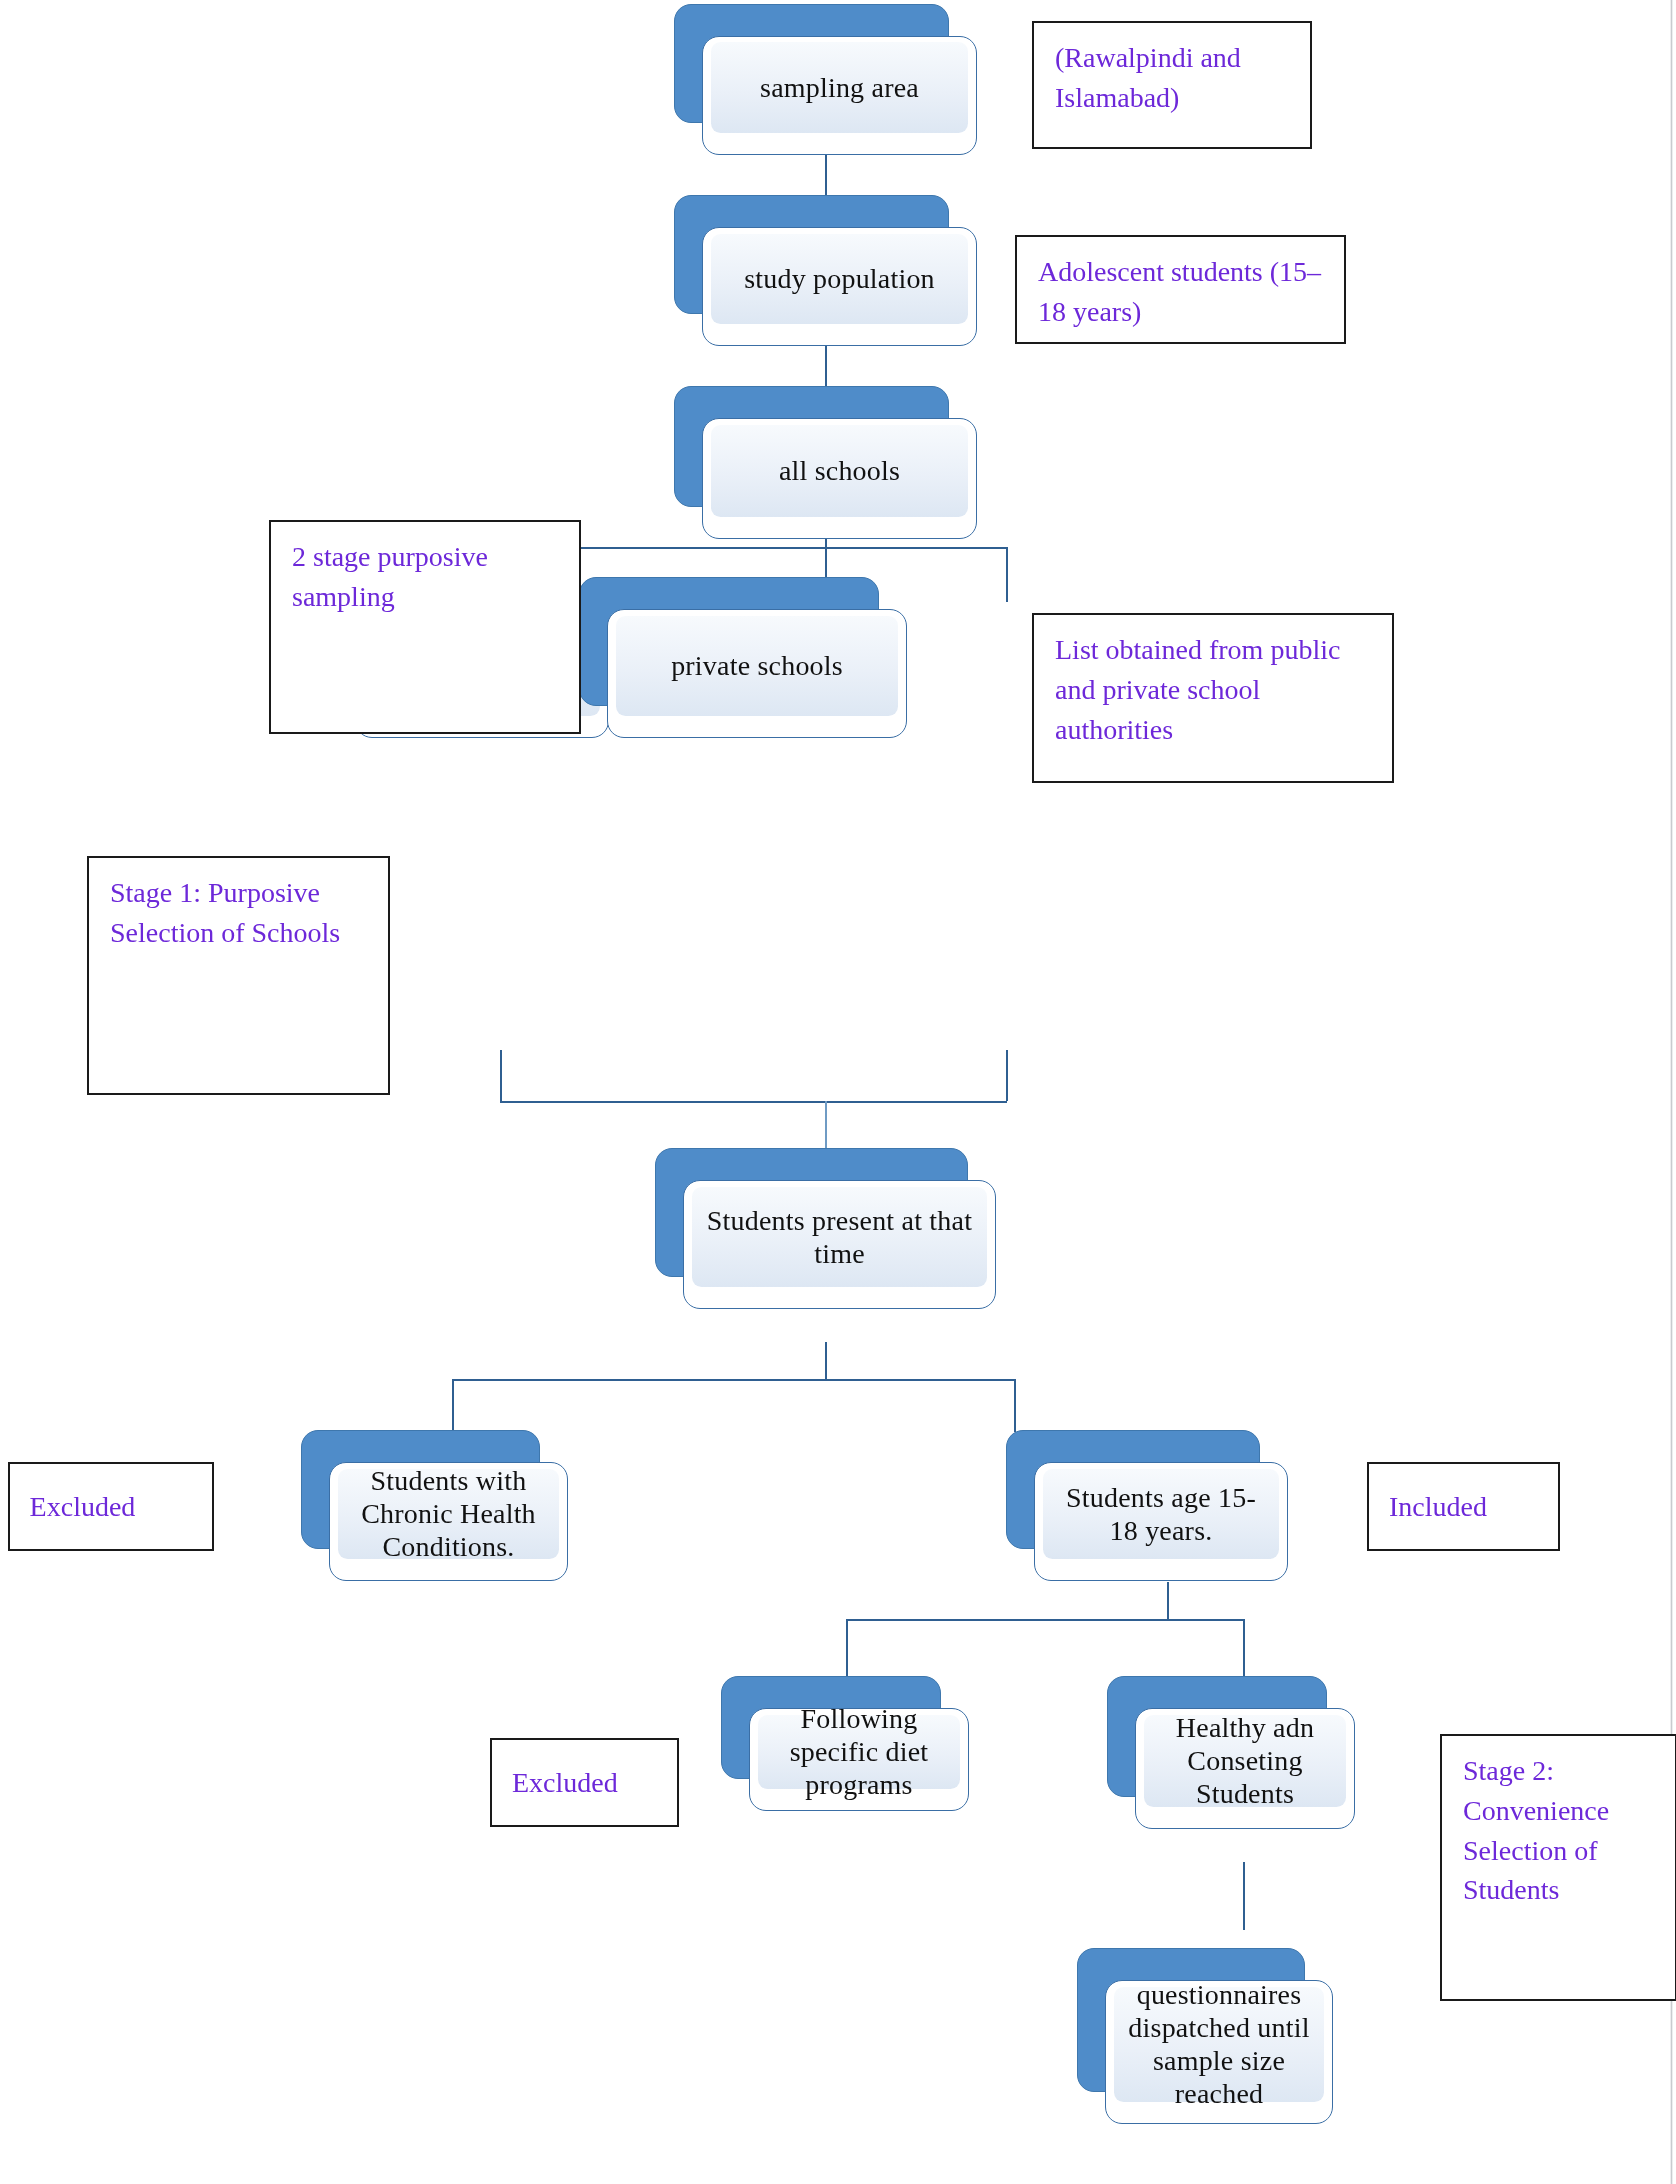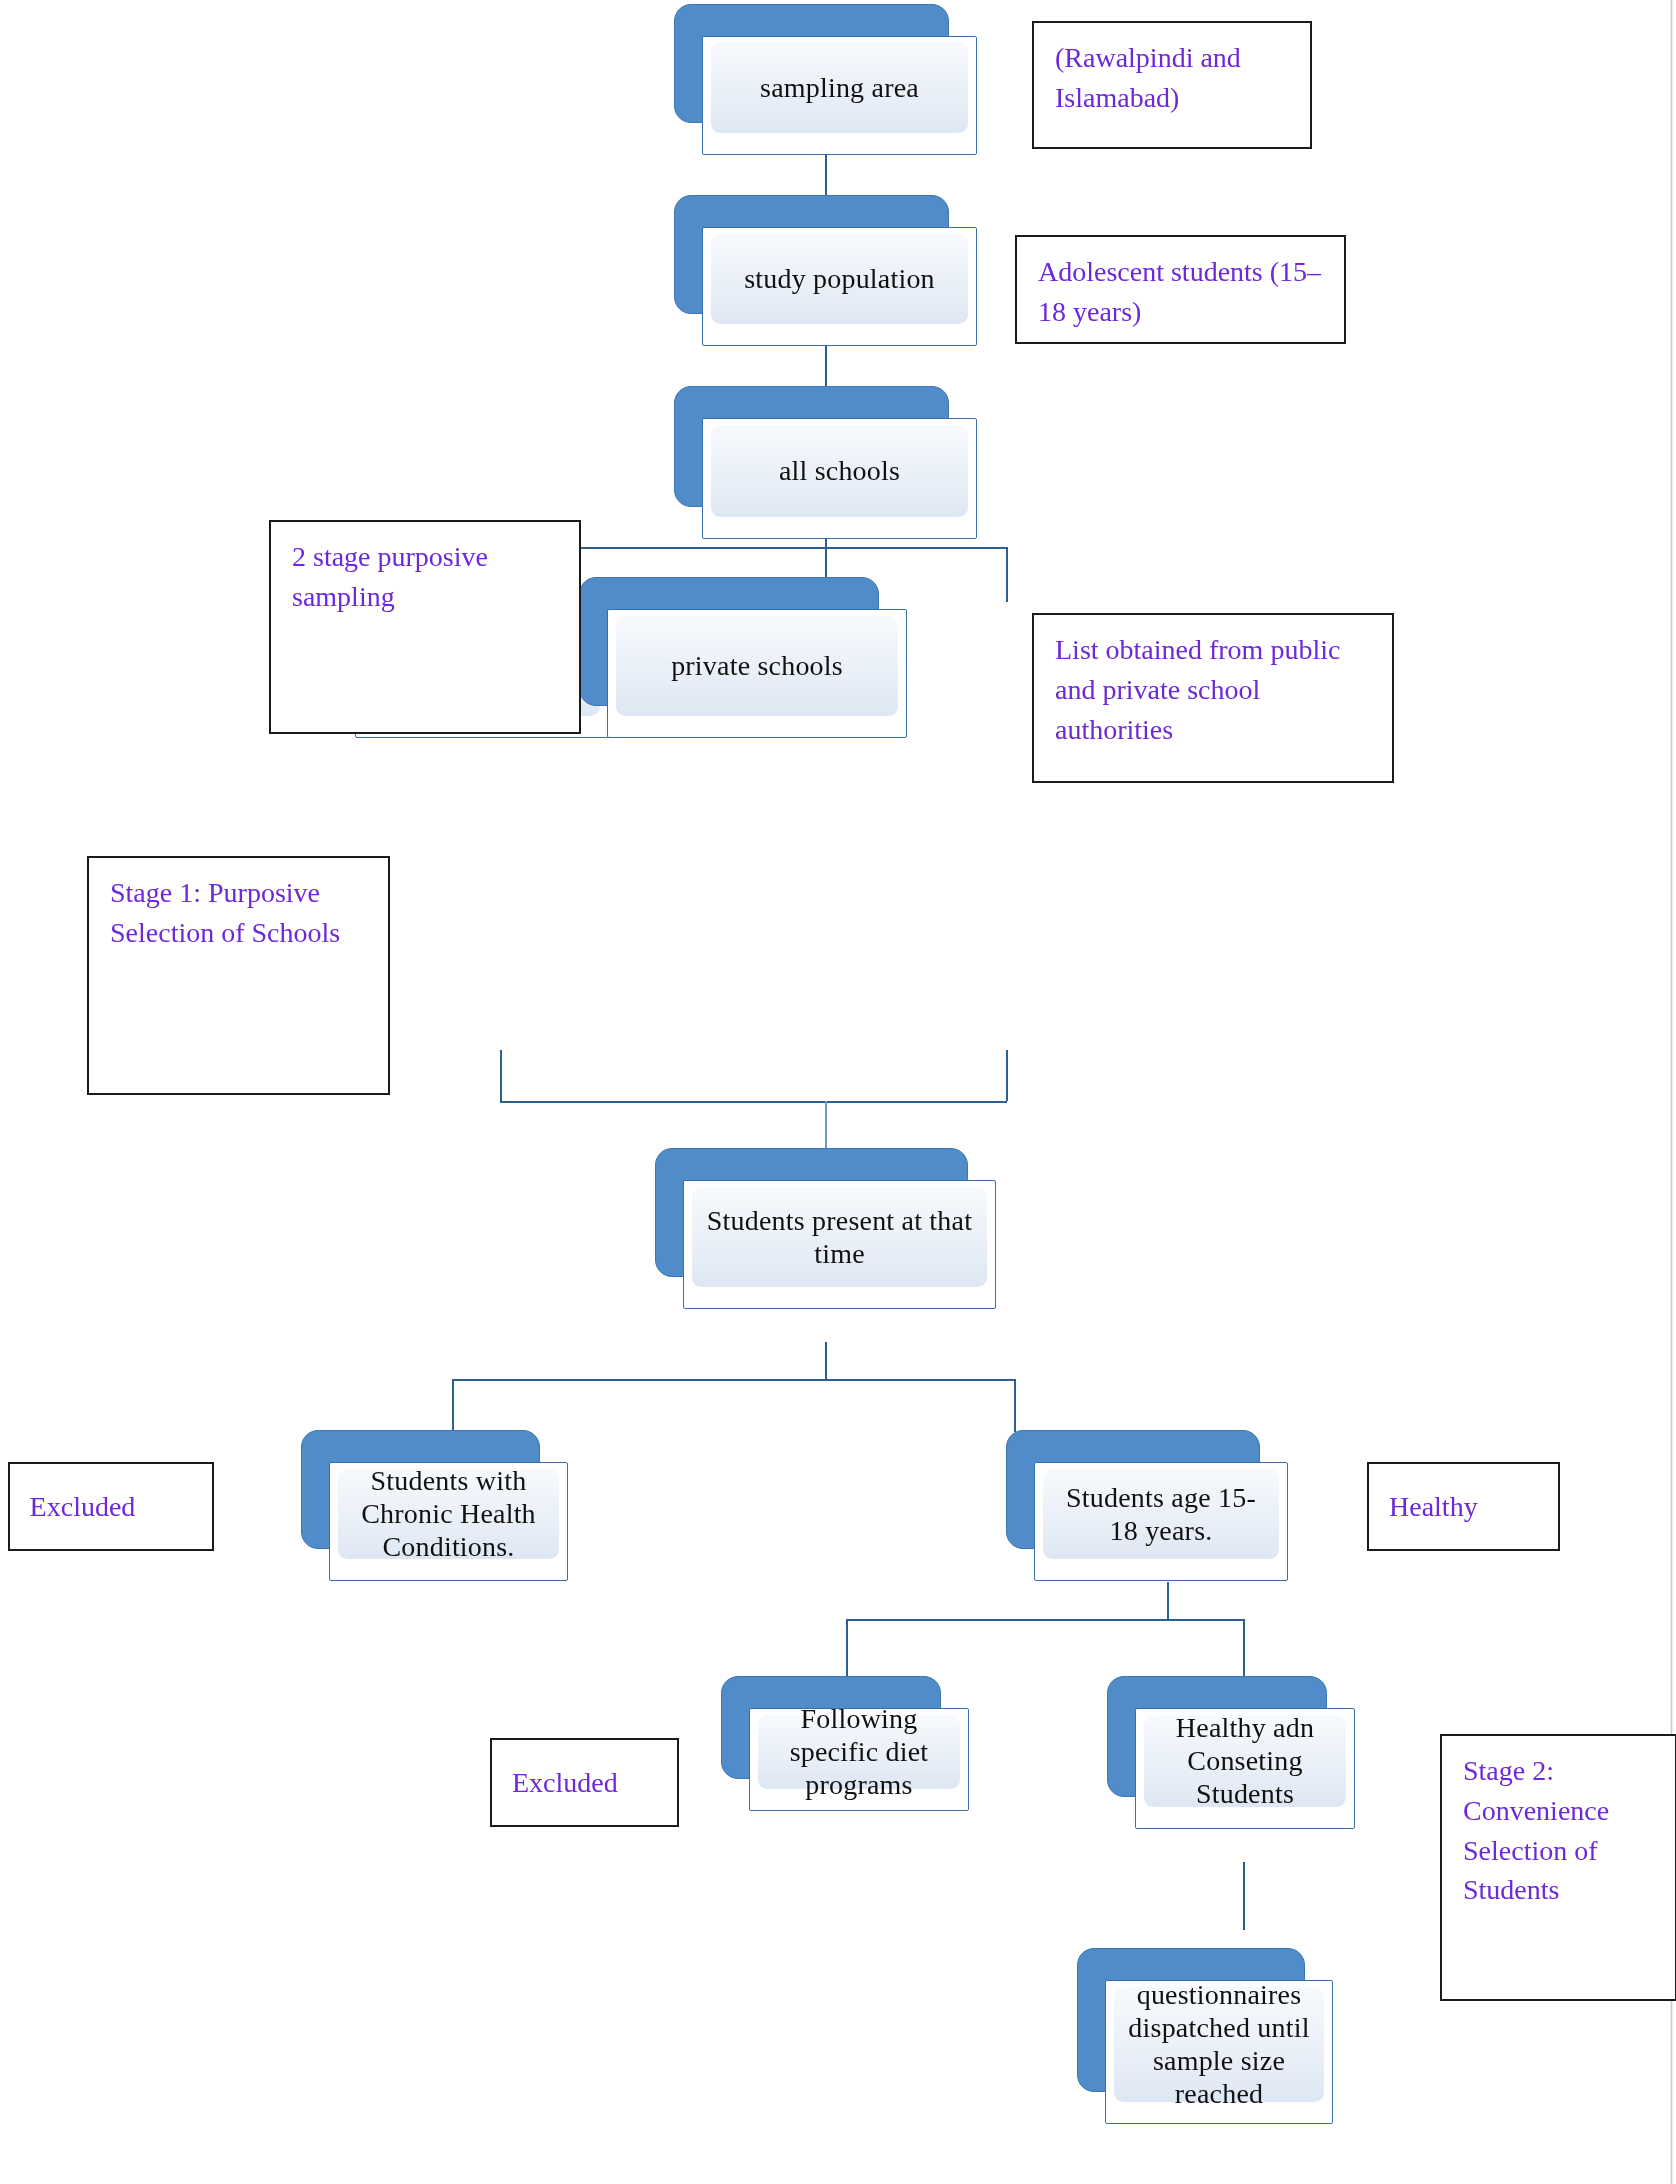--- a/index.html
+++ b/index.html
@@ -43,21 +43,21 @@
     box-sizing: border-box;
   }
   .node .card {
     position: absolute;
     left: 28px;
     top: 32px;
     right: 0;
     bottom: 0;
     background: #ffffff;
     border: 1.5px solid #3A6EA5;
-    border-radius: 2px;
+    border-radius: 17px;
     box-sizing: border-box;
   }
   .node .inner {
     position: absolute;
     left: 7.6px;
     top: 5.7px;
     right: 7.6px;
     bottom: 21px;
     border-radius: 9.5px;
     background: linear-gradient(to bottom, #f7fafd 0%, #eaf0f8 55%, #dde7f3 100%);
@@ -268,21 +268,21 @@
 
   <div class="callout" style="left:87px; top:856px; width:303px; height:239px;">
     <div class="ctext">Stage 1: Purposive Selection of Schools</div>
   </div>
 
   <div class="callout center-v" style="left:7.6px; top:1462px; width:206px; height:89px;">
     <div class="ctext">Excluded</div>
   </div>
 
   <div class="callout center-v" style="left:1367px; top:1462px; width:193px; height:89px;">
-    <div class="ctext">Healthy</div>
+    <div class="ctext">Included</div>
   </div>
 
   <div class="callout center-v" style="left:490px; top:1738px; width:189px; height:89px;">
     <div class="ctext">Excluded</div>
   </div>
 
   <div class="callout" style="left:1440px; top:1734px; width:237px; height:267px;">
     <div class="ctext">Stage 2: Convenience Selection of Students</div>
   </div>
 

